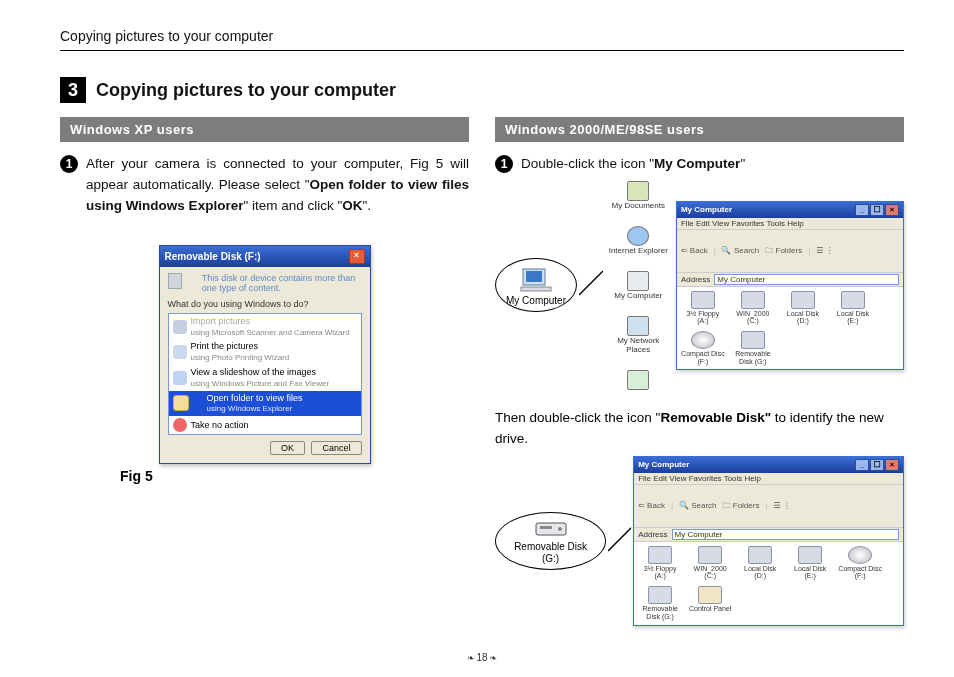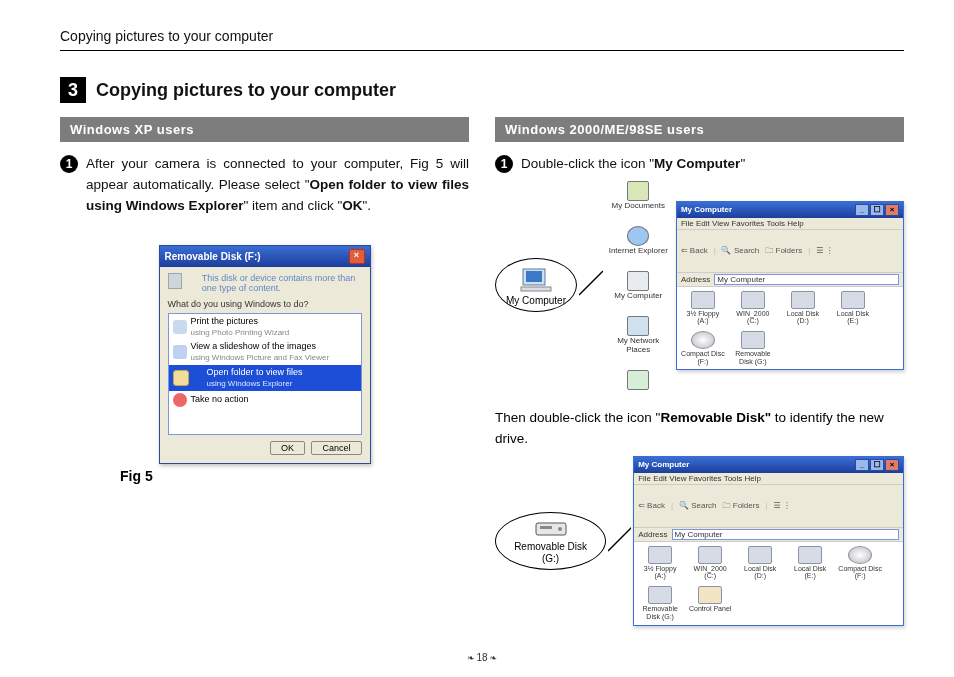--- a/index.html
+++ b/index.html
@@ -260,20 +260,24 @@
             <span>Removable Disk (F:)</span>
             <span class="xp-close">×</span>
           </div>
           <div class="xp-body">
             <div style="display:flex;align-items:flex-start;gap:20px;">
               <div style="width:18px;height:14px;background:#cfd4dd;border:1px solid #9aa;"></div>
               <div class="xp-msg" style="margin-left:0;">This disk or device contains more than one type of content.</div>
             </div>
             <div class="xp-q">What do you using Windows to do?</div>
             <div class="xp-list">
+              <div class="xp-item" style="color:#aaa;">
+                <div class="ico" style="background:#c6cfe2;"></div>
+                <div class="txt"><span>Import pictures</span><br><span class="sub">using Microsoft Scanner and Camera Wizard</span></div>
+              </div>
               <div class="xp-item">
                 <div class="ico" style="background:#cbd9ef;"></div>
                 <div class="txt"><span>Print the pictures</span><br><span class="sub">using Photo Printing Wizard</span></div>
               </div>
               <div class="xp-item">
                 <div class="ico" style="background:#bfd2f1;"></div>
                 <div class="txt"><span>View a slideshow of the images</span><br><span class="sub">using Windows Picture and Fax Viewer</span></div>
               </div>
               <div class="xp-item sel">
                 <div class="ico" style="background:#f2dd9c;border:1px solid #c9a84a;"></div>

